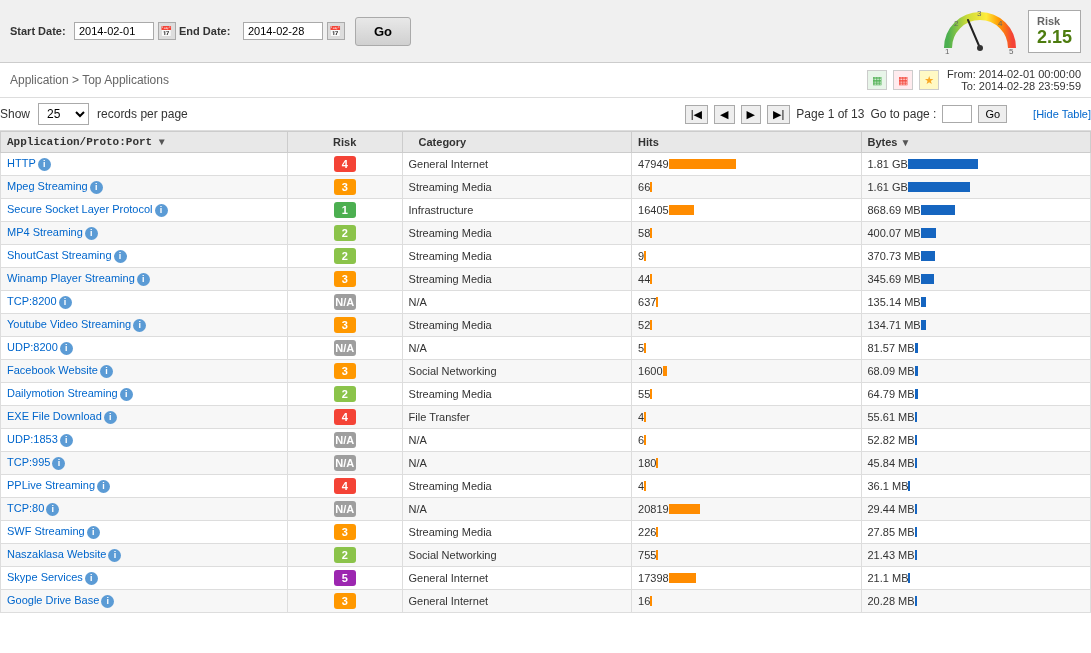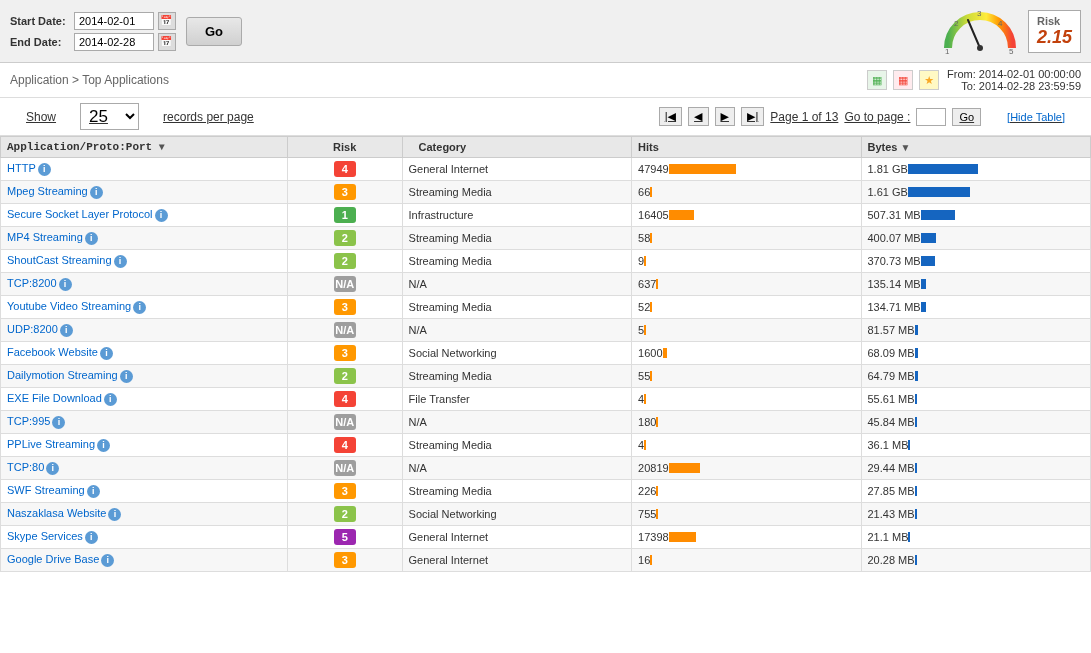--- a/index.html
+++ b/index.html
@@ -7,21 +7,21 @@
 
     
     .top-bar {
       display: flex;
       align-items: center;
       padding: 6px 10px;
       background: #f0f0f0;
       border-bottom: 1px solid #ccc;
       gap: 10px;
     }
-    .date-section { display: flex; flex-direction: column; gap: 3px; }
+    .date-section { display: flex; flex-direction: row; gap: 3px; }
     .date-row { display: flex; align-items: center; gap: 4px; font-size: 11px; }
     .date-label { width: 60px; font-weight: bold; }
     .date-input {
       border: 1px solid #aaa;
       padding: 2px 4px;
       font-size: 11px;
       width: 80px;
       background: #fff;
     }
     .cal-btn {
@@ -50,21 +50,21 @@
     }
     .gauge-svg { width: 80px; height: 50px; }
     .risk-box {
       border: 1px solid #aaa;
       padding: 4px 8px;
       background: #fff;
       font-size: 13px;
       font-weight: bold;
     }
     .risk-label { font-size: 11px; color: #666; }
-    .risk-value { font-size: 18px; color: #c2410c; font-weight: bold; font-style: italic; }
+    .risk-value { font-size: 18px; color: #4d7c0f; font-weight: bold; }
 
     
     .breadcrumb-bar {
       background: #fff;
       padding: 5px 10px;
       border-bottom: 1px solid #ddd;
       display: flex;
       align-items: center;
       justify-content: space-between;
     }
@@ -78,31 +78,30 @@
       border: 1px solid #ccc;
       background: #f5f5f5;
       font-size: 11px;
     }
     .date-range-info { font-size: 11px; color: #333; text-align: right; }
 
     
     .controls-bar {
       display: flex;
       align-items: center;
-      padding: 5px 26px;
-      gap: 24px;
+      padding: 5px 0;
+      gap: 8px;
       background: #fff;
       border-bottom: 1px solid #ddd;
-      text-decoration: underline;
     }
     .show-label { font-size: 12px; }
     .records-select {
       border: 1px solid #aaa;
       padding: 2px 4px;
-      font-size: 17px;
+      font-size: 12px;
       background: #fff;
     }
     .pagination-controls {
       margin-left: auto;
       display: flex;
       align-items: center;
       gap: 6px;
     }
     .page-info { font-size: 12px; }
     .nav-btn {
@@ -349,21 +348,21 @@
         <td style="text-align: center;"><span class="risk-badge risk-1">1</span></td>
         <td>Infrastructure</td>
         <td>
           <div class="bar-cell">
             <span>16405</span>
             <span class="hits-bar" style="width:25px;"></span>
           </div>
         </td>
         <td>
           <div class="bar-cell">
-            <span>507.31 MB</span>
+            <span>868.69 MB</span>
             <span class="bytes-bar" style="width:34px;"></span>
           </div>
         </td>
       </tr>
       <tr>
         <td><a href="#" class="app-link">MP4 Streaming</a><span class="info-icon">i</span></td>
         <td style="text-align: center;"><span class="risk-badge risk-2">2</span></td>
         <td>Streaming Media</td>
         <td>
           <div class="bar-cell">
@@ -385,20 +384,37 @@
         <td>
           <div class="bar-cell">
             <span>9</span>
             <span class="hits-bar" style="width:2px;"></span>
           </div>
         </td>
         <td>
           <div class="bar-cell">
             <span>370.73 MB</span>
             <span class="bytes-bar" style="width:14px;"></span>
+          </div>
+        </td>
+      </tr>
+      <tr>
+        <td><a href="#" class="app-link">Winamp Player Streaming</a><span class="info-icon">i</span></td>
+        <td style="text-align: center;"><span class="risk-badge risk-3">3</span></td>
+        <td>Streaming Media</td>
+        <td>
+          <div class="bar-cell">
+            <span>44</span>
+            <span class="hits-bar" style="width:2px;"></span>
+          </div>
+        </td>
+        <td>
+          <div class="bar-cell">
+            <span>345.69 MB</span>
+            <span class="bytes-bar" style="width:13px;"></span>
           </div>
         </td>
       </tr>
       <tr>
         <td><a href="#" class="app-link">TCP:8200</a><span class="info-icon">i</span></td>
         <td style="text-align: center;"><span class="risk-badge risk-na">N/A</span></td>
         <td>N/A</td>
         <td>
           <div class="bar-cell">
             <span>637</span>
@@ -491,20 +507,37 @@
           </div>
         </td>
         <td>
           <div class="bar-cell">
             <span>55.61 MB</span>
             <span class="bytes-bar" style="width:2px;"></span>
           </div>
         </td>
       </tr>
       <tr>
+        <td><a href="#" class="app-link">UDP:1853</a><span class="info-icon">i</span></td>
+        <td style="text-align: center;"><span class="risk-badge risk-na">N/A</span></td>
+        <td>N/A</td>
+        <td>
+          <div class="bar-cell">
+            <span>6</span>
+            <span class="hits-bar" style="width:2px;"></span>
+          </div>
+        </td>
+        <td>
+          <div class="bar-cell">
+            <span>52.82 MB</span>
+            <span class="bytes-bar" style="width:2px;"></span>
+          </div>
+        </td>
+      </tr>
+      <tr>
         <td><a href="#" class="app-link">TCP:995</a><span class="info-icon">i</span></td>
         <td style="text-align: center;"><span class="risk-badge risk-na">N/A</span></td>
         <td>N/A</td>
         <td>
           <div class="bar-cell">
             <span>180</span>
             <span class="hits-bar" style="width:2px;"></span>
           </div>
         </td>
         <td>

